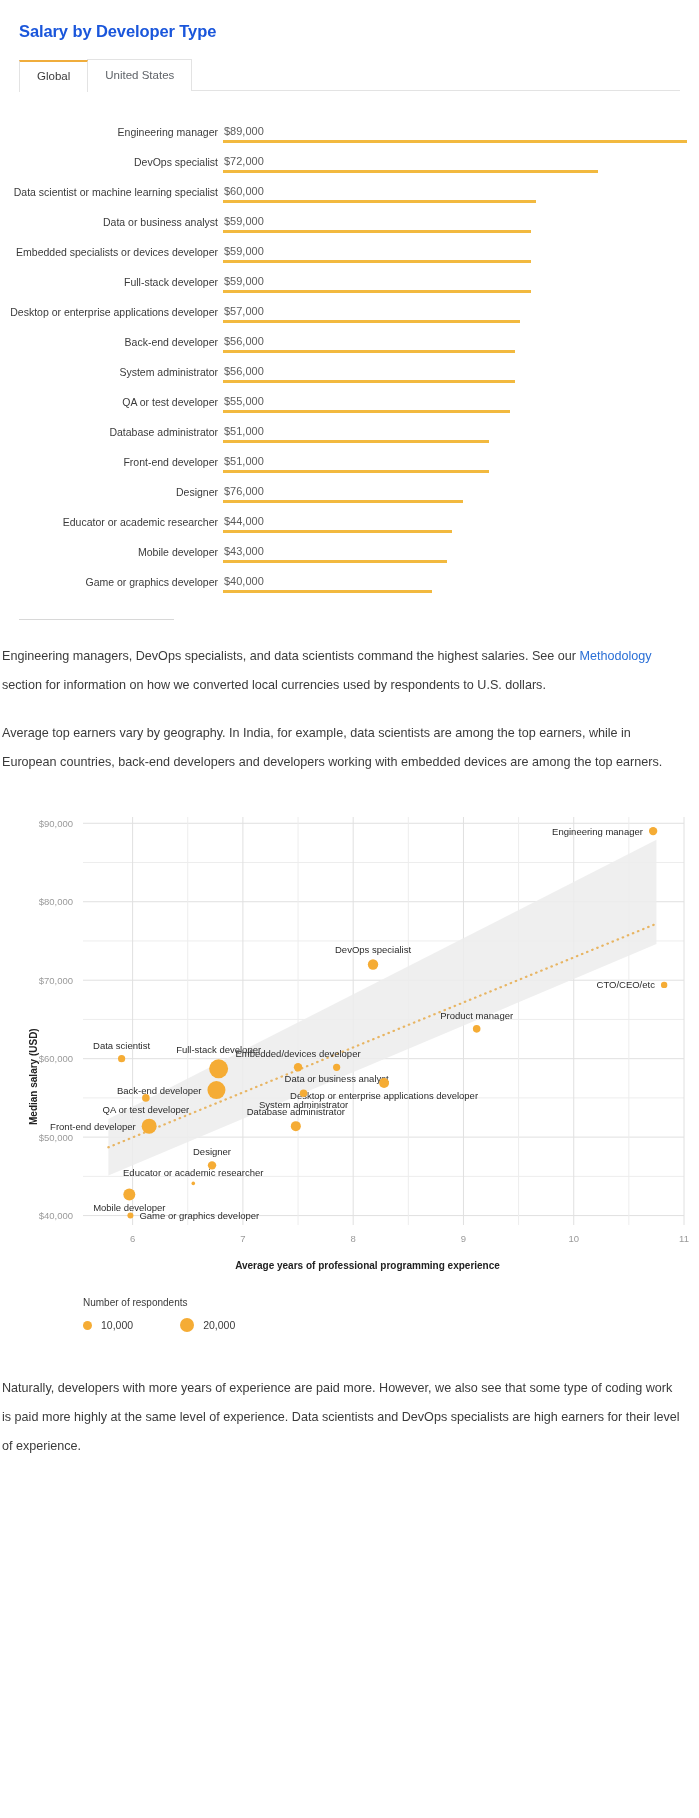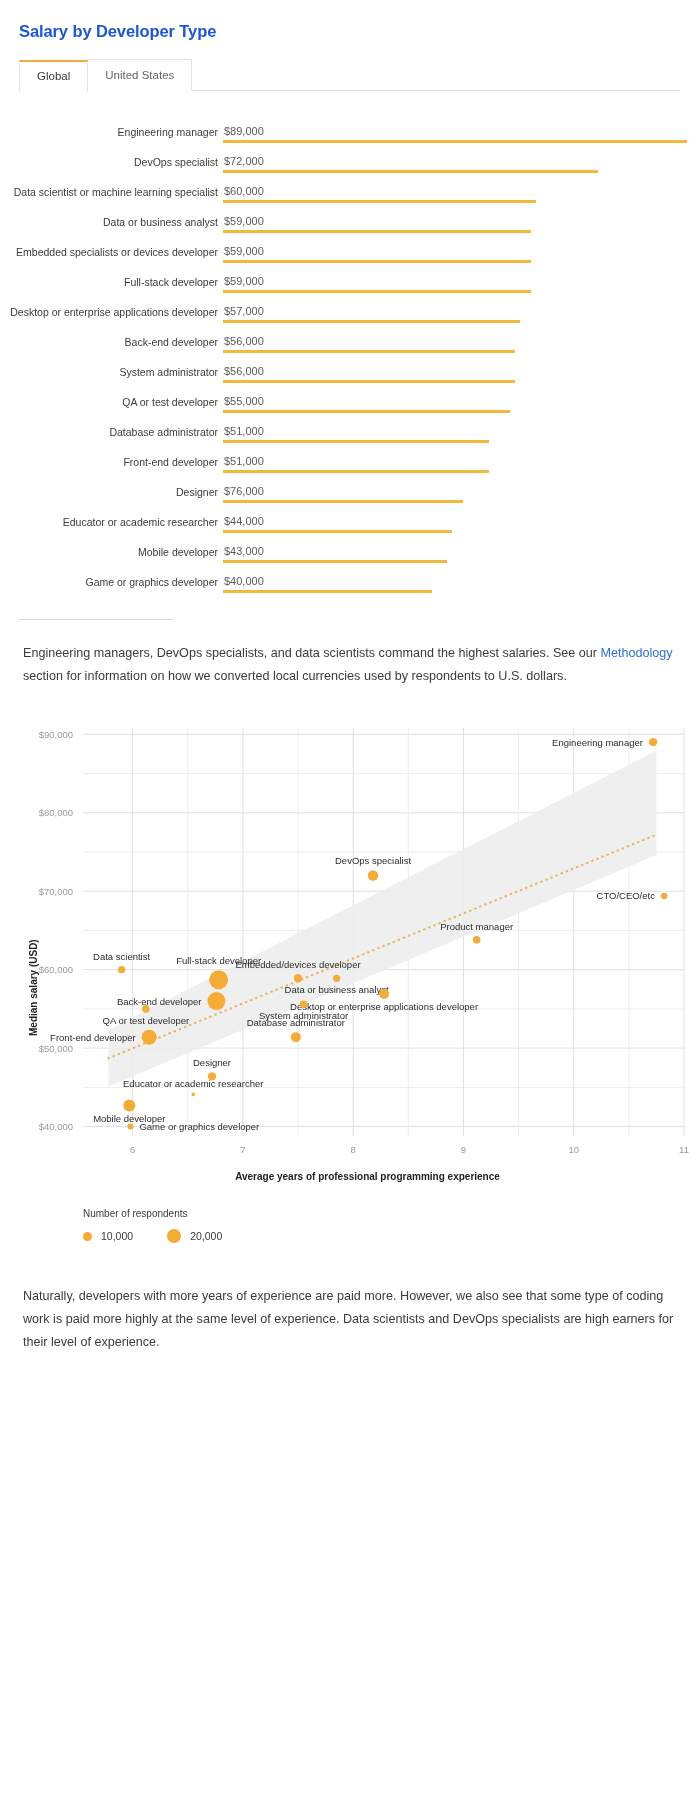--- a/index.html
+++ b/index.html
@@ -114,23 +114,23 @@
   }
   .footnote {
     font-size: 10.5px;
     font-style: italic;
     color: #8a8a8a;
     line-height: 14px;
   }
 
   
   .copy {
-    margin: 22px 19px 0 23px;
+    margin: 22px 19px 0 2px;
     font-size: 12.6px;
-    line-height: 23px;
+    line-height: 29px;
     color: #3b3b3b;
   }
   .copy + .copy { margin-top: 19px; }
   .copy a, .link {
     color: #2a6fd6;
     text-decoration: none;
     cursor: pointer;
   }
 
   
@@ -170,21 +170,21 @@
   }
   .legend-title {
     font-size: 10px;
     color: #3b3b3b;
     margin-bottom: 10px;
   }
   .legend-items { display: flex; align-items: center; }
   .legend-item {
     display: flex;
     align-items: center;
-    margin-right: 34px;
+    margin-right: 47px;
   }
   .legend-dot {
     background: #f5ac35;
     border-radius: 50%;
     display: inline-block;
   }
   .legend-text {
     font-size: 10.5px;
     color: #3b3b3b;
     margin-left: 9px;
@@ -322,20 +322,21 @@
         </div>
       </div>
     </div>
 
   <div class="footnote-wrap">
     <div class="footnote-rule"></div>
   </div>
 
   <p class="copy"><span>Engineering managers, DevOps specialists, and data scientists command the highest salaries. See our </span><a class="link">Methodology</a><span> section for information on how we converted local currencies used by respondents to U.S. dollars.</span></p>
 
+  <p class="copy">Average top earners vary by geography. In India, for example, data scientists are among the top earners, while in European countries, back-end developers and developers working with embedded devices are among the top earners.</p>
 
 
   <div class="scatter-wrap">
     <div class="axis-title-y">Median salary (USD)</div>
     <svg class="scatter-svg" id="scatter" width="699" height="470">
         <line x1="83" x2="684" y1="420.5846153846154" y2="420.5846153846154" stroke="#e0e0e0" stroke-width="1"></line>
         <line x1="83" x2="684" y1="381.3538461538461" y2="381.3538461538461" stroke="#ededed" stroke-width="1"></line>
         <line x1="83" x2="684" y1="342.12307692307695" y2="342.12307692307695" stroke="#e0e0e0" stroke-width="1"></line>
         <line x1="83" x2="684" y1="302.89230769230767" y2="302.89230769230767" stroke="#ededed" stroke-width="1"></line>
         <line x1="83" x2="684" y1="263.6615384615385" y2="263.6615384615385" stroke="#e0e0e0" stroke-width="1"></line>

